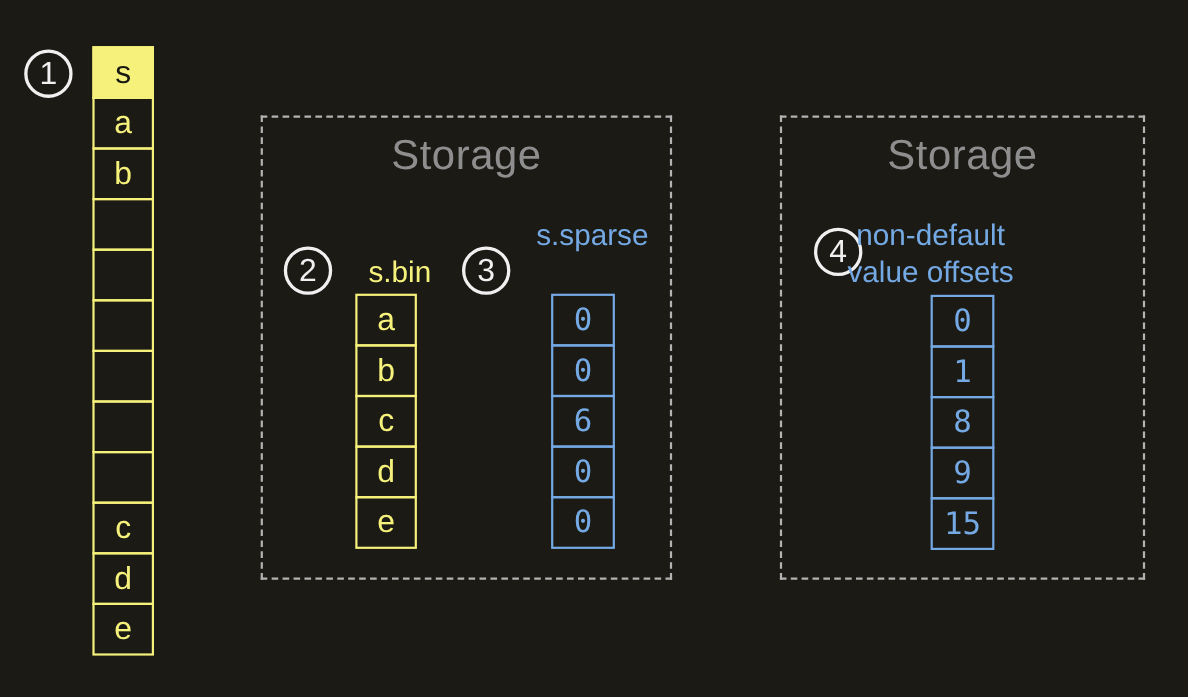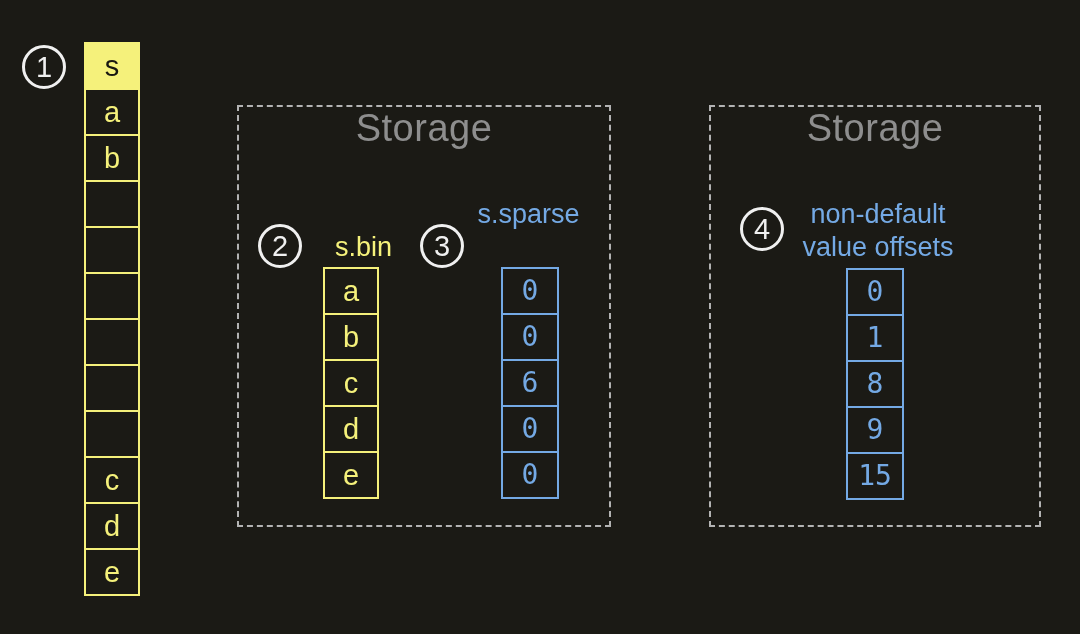--- a/index.html
+++ b/index.html
@@ -53,20 +53,21 @@
     font-size:28px;
   }
 
   
   .box{
     position:absolute;
     border:2px dashed var(--dash);
   }
   .box-title{
     text-align:center;
+    margin-top:14px;
     font-size:38px;
     letter-spacing:.5px;
     color:var(--gray-title);
   }
 
   
   .label{
     position:absolute;
     font-size:27px;
     line-height:33px;
@@ -112,40 +113,40 @@
     <div class="cell">a</div>
     <div class="cell">b</div>
     <div class="cell">c</div>
     <div class="cell">d</div>
     <div class="cell">e</div>
   </div>
 
   <div class="badge" style="left:420px;top:224px;">
     <span>3</span>
   </div>
-  <div class="label blue" style="left:466px;top:198px;width:125px;">
+  <div class="label blue" style="left:476px;top:198px;width:125px;">
     <div>s.sparse</div>
   </div>
 
   <div class="vcol" style="left:501px;top:267px;">
     <div class="cell num">0</div>
     <div class="cell num">0</div>
     <div class="cell num">6</div>
     <div class="cell num">0</div>
     <div class="cell num">0</div>
   </div>
 
   <div class="box" style="left:709px;top:105px;width:332px;height:422px;">
     <div class="box-title">Storage</div>
   </div>
 
   <div class="badge" style="left:740px;top:207px;">
     <span>4</span>
   </div>
-  <div class="label blue" style="left:788px;top:198px;width:180px;">
+  <div class="label blue" style="left:756px;top:198px;width:180px;">
     <div>non-default</div>
     <div>value offsets</div>
   </div>
 
   <div class="vcol" style="left:846px;top:268px;">
     <div class="cell num">0</div>
     <div class="cell num">1</div>
     <div class="cell num">8</div>
     <div class="cell num">9</div>
     <div class="cell num">15</div>

